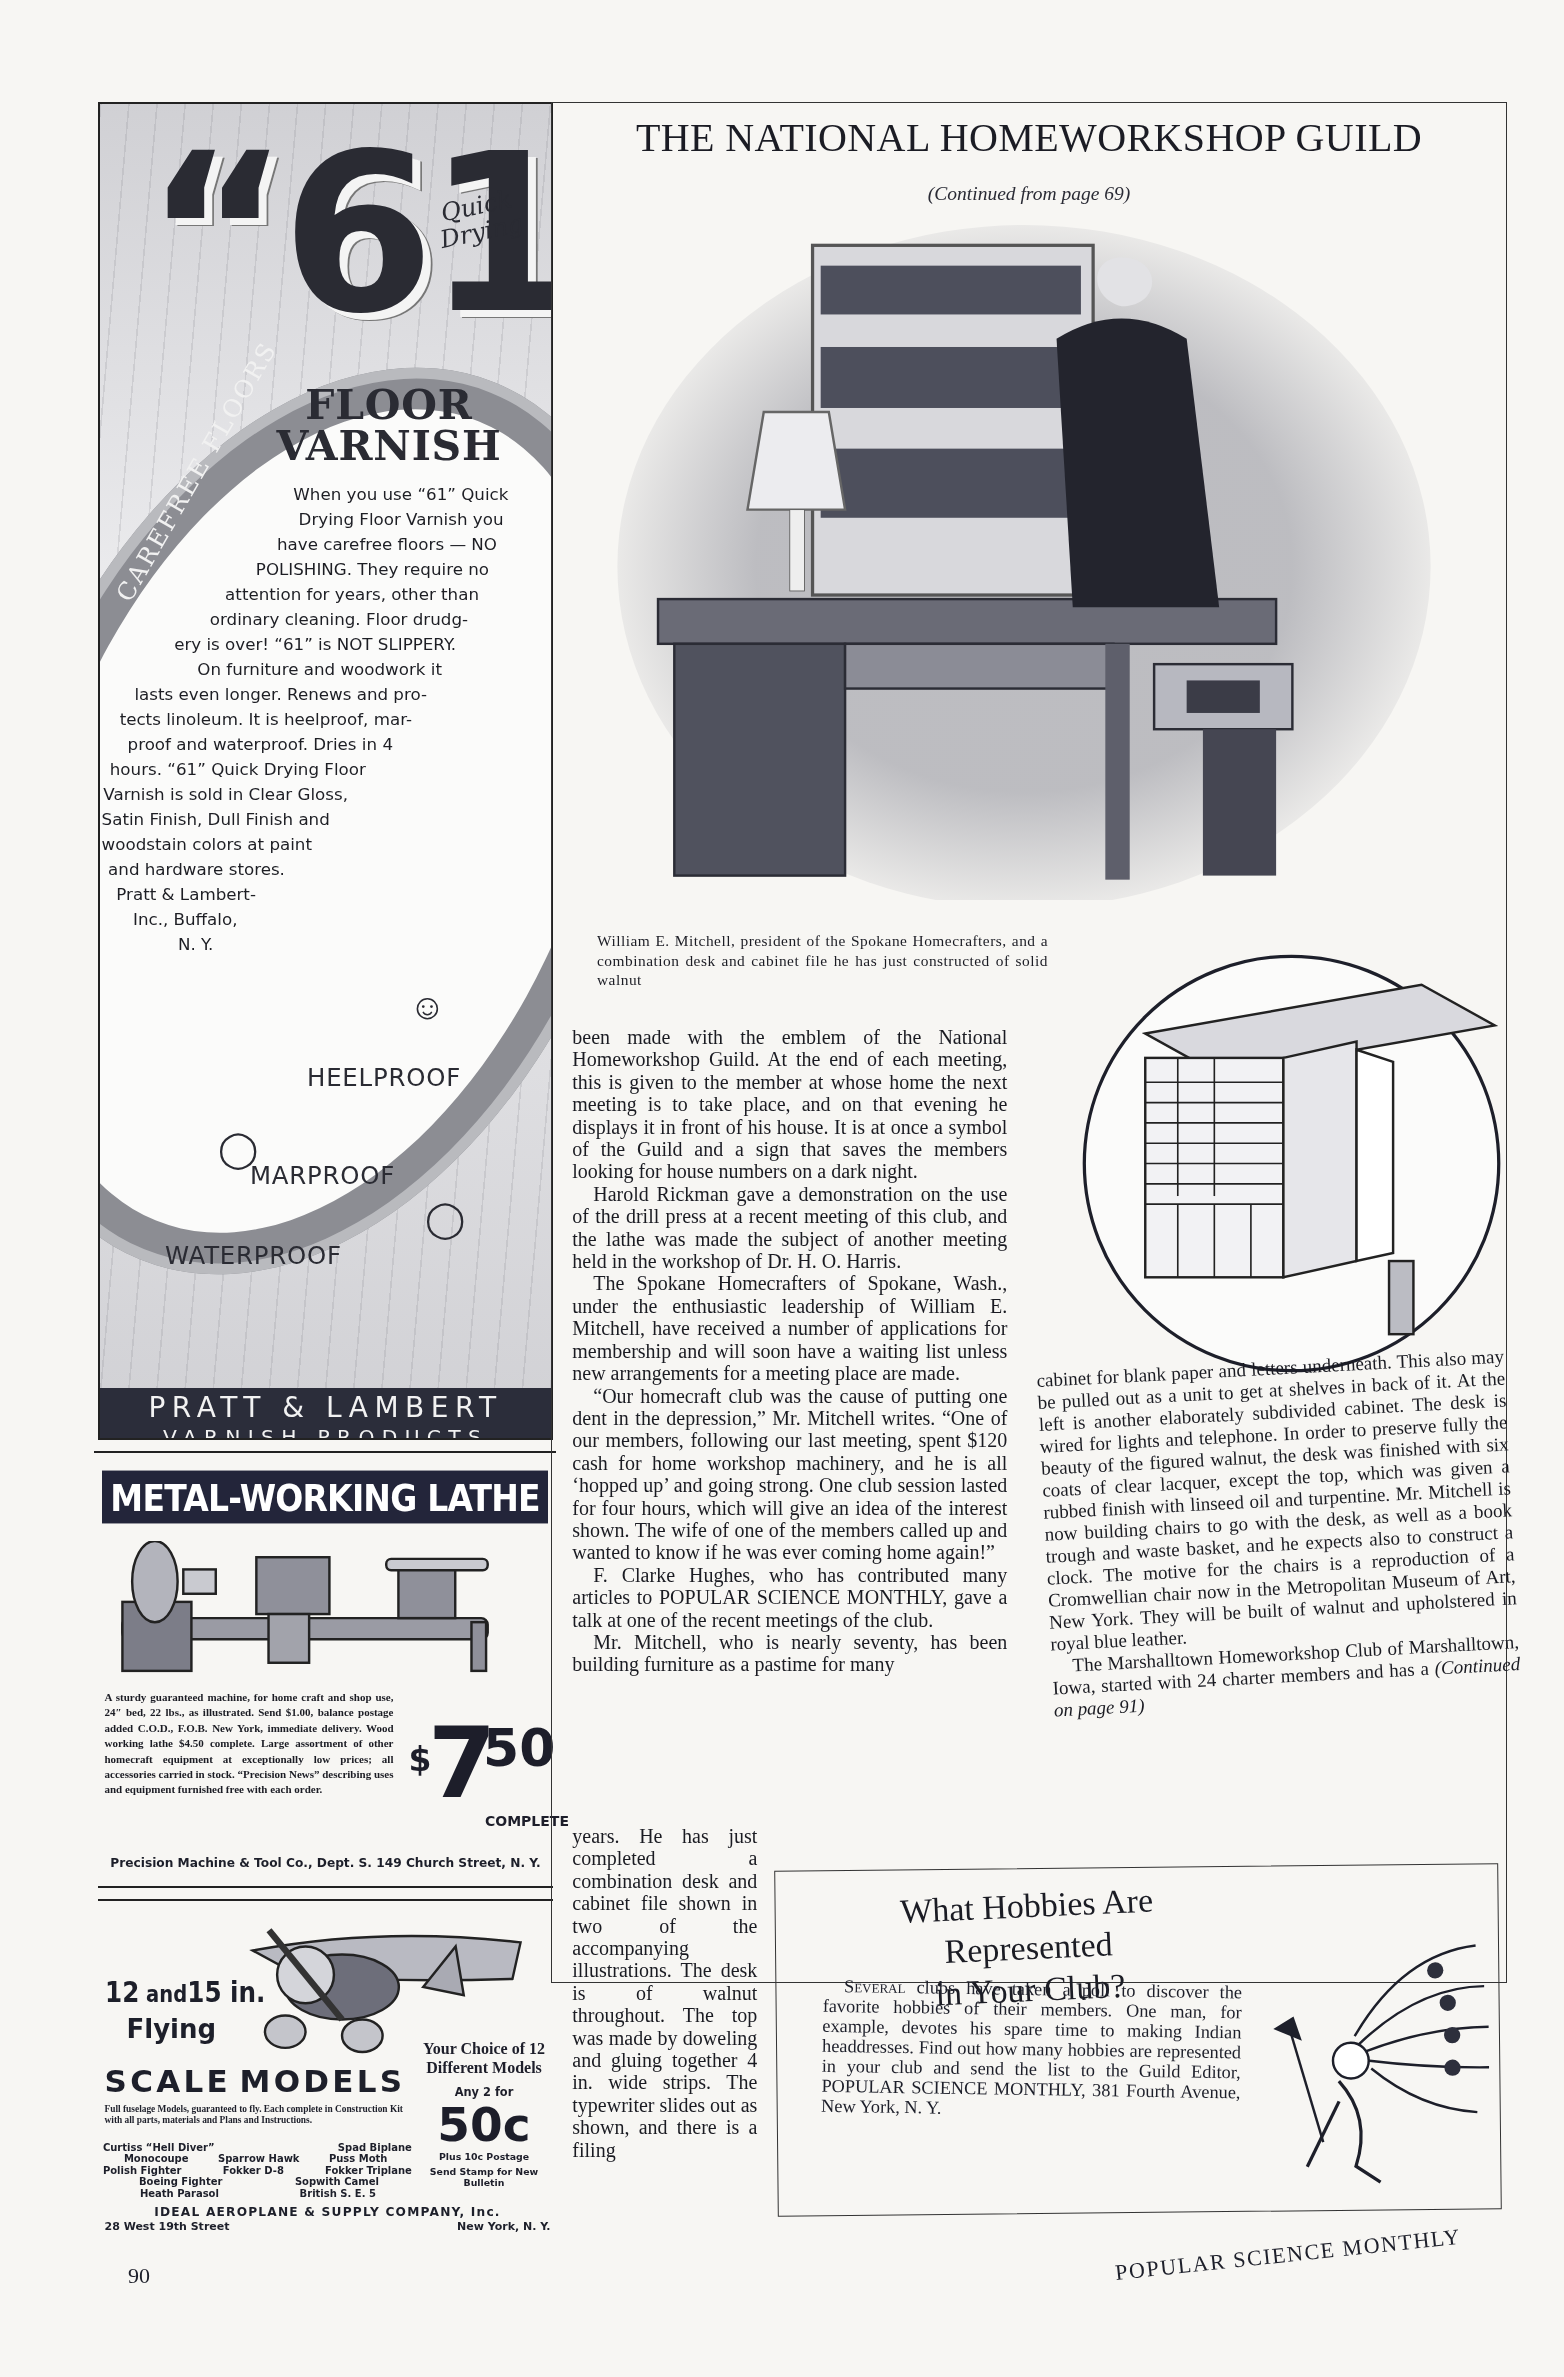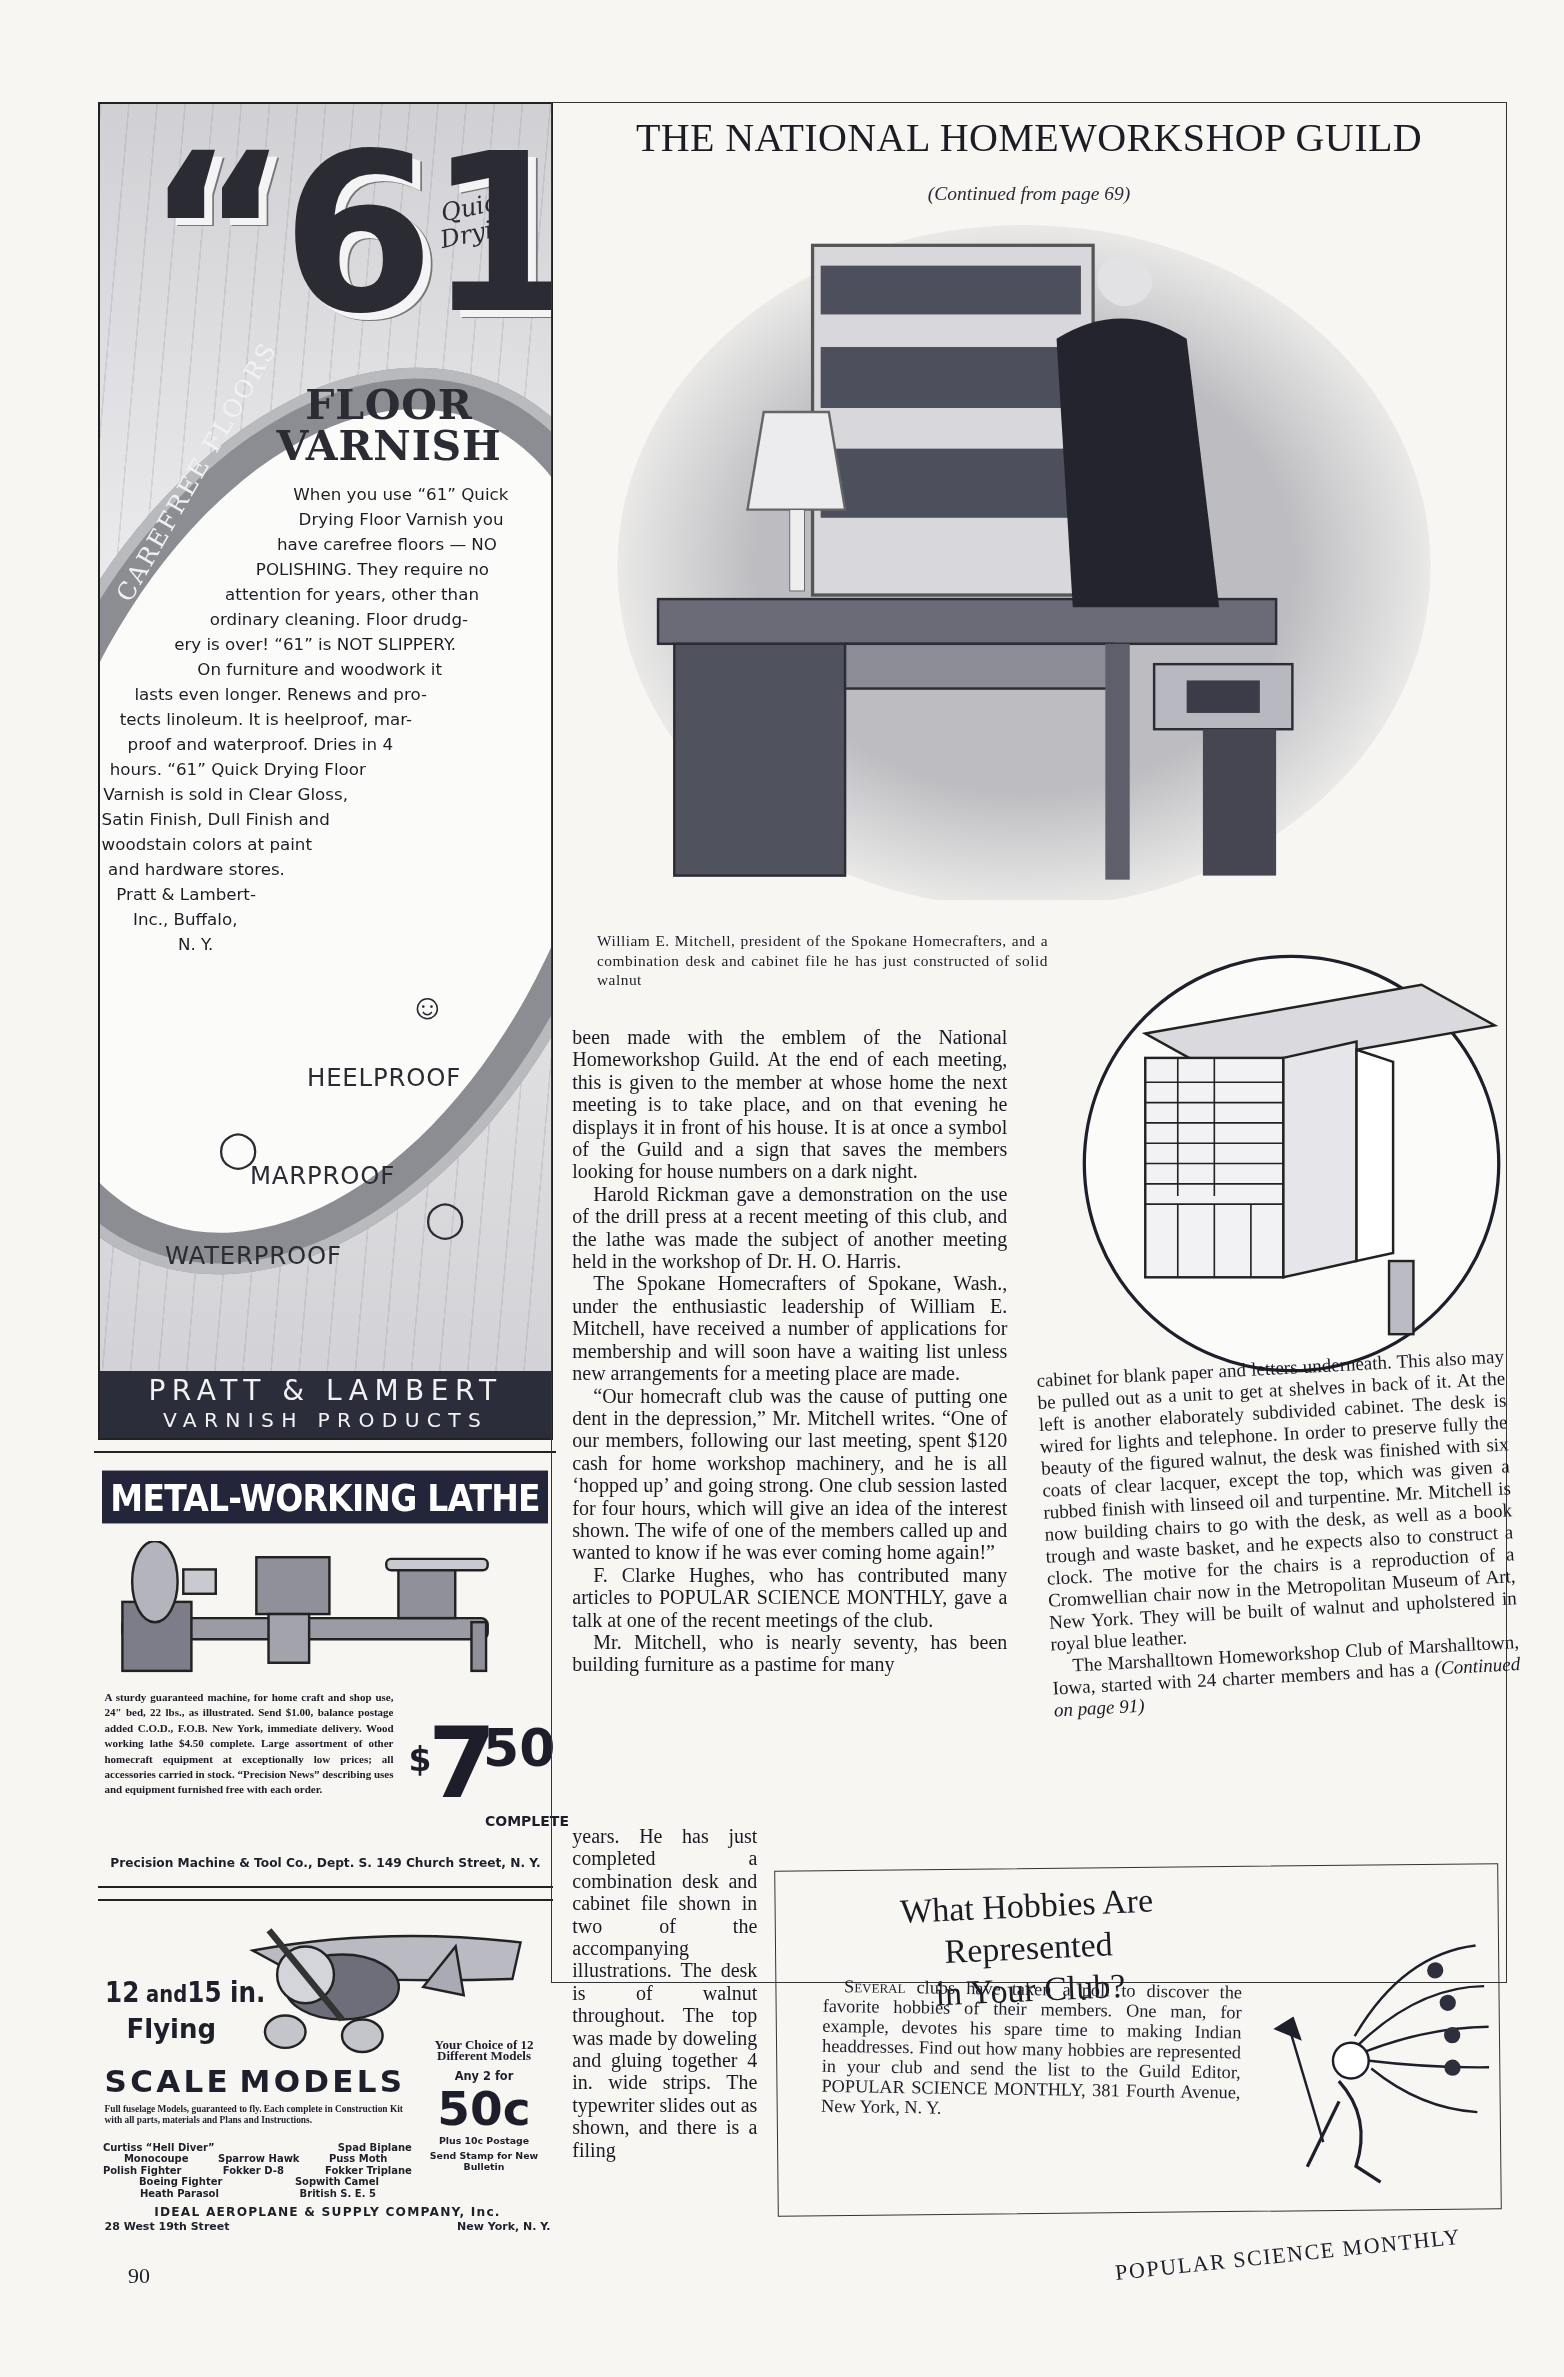--- a/index.html
+++ b/index.html
@@ -57,21 +57,21 @@
     font-family:"DejaVu Sans", sans-serif; font-size:16.7px; line-height:25px;
     color:#1d1e24;
   }
   .varnish-body div { white-space:nowrap; text-align:right; }
   .proof {
     position:absolute; font-family:"DejaVu Sans", sans-serif; font-size:24.4px;
     color:#2a2b33; letter-spacing:0.8px;
   }
   .stick { position:absolute; font-size:36px; color:#2a2b33; }
   .pl-banner {
-    position:absolute; left:0; bottom:0; width:100%; height:67px;
+    position:absolute; left:0; bottom:0; width:100%; height:50px;
     background:#2b2d3a; color:#f2f2f2; text-align:center;
     font-family:"DejaVu Sans", sans-serif;
   }
   .pl-banner .l1 { font-size:28px; letter-spacing:6.5px; line-height:34px; padding-top:3.3px;}
   .pl-banner .l2 { font-size:20.3px; letter-spacing:7.3px; line-height:24.4px; }
 
   .rule { position:absolute; height:2.4px; background:#222; }
 
   
   #ad-lathe { left:98px; top:1464px; width:455px; height:423px; }
@@ -128,21 +128,21 @@
   .m-models {
     position:absolute; left:4.9px; top:248px; width:309px;
     font-family:"DejaVu Sans", sans-serif; font-weight:bold; font-size:10px;
     line-height:11.4px;
   }
   .m-models .row { display:flex; justify-content:space-between; white-space:nowrap; }
   .m-side {
     position:absolute; left:317px; top:145px; width:138px; text-align:center;
     font-weight:bold; color:#1d1e2a;
   }
-  .m-side .choice { font-size:13px; line-height:11px; font-family:"Liberation Serif", serif; }
+  .m-side .choice { font-size:16px; line-height:19px; font-family:"Liberation Serif", serif; }
   .m-side .any { font-family:"DejaVu Sans", sans-serif; font-size:11.4px; margin-top:8.1px; }
   .m-side .price { font-family:"DejaVu Sans", sans-serif; font-size:47px; line-height:52px; }
   .m-side .small { font-family:"DejaVu Sans", sans-serif; font-size:9.4px; line-height:11.4px; }
   .m-company {
     position:absolute; left:6.5px; top:311px; width:446px;
     font-family:"DejaVu Sans", sans-serif; font-weight:bold;
   }
   .m-company .name { font-size:12.2px; letter-spacing:1.2px; text-align:center; white-space:nowrap; }
   .m-company .addr { display:flex; justify-content:space-between; font-size:11px; margin-top:0.8px; }
 

